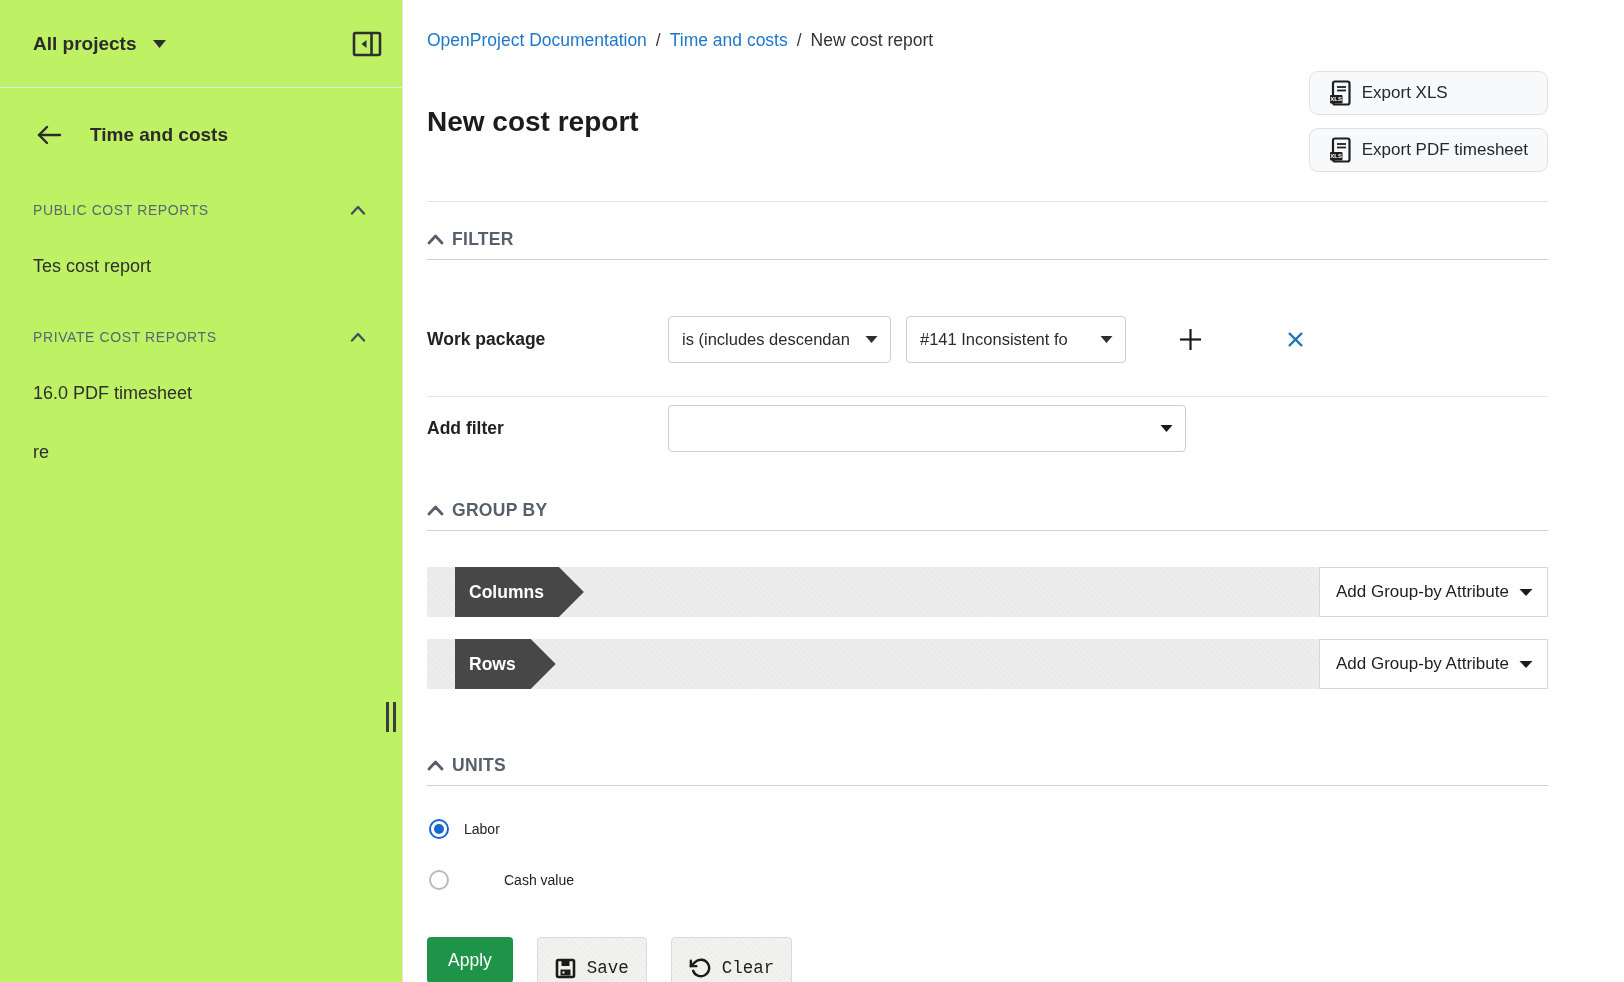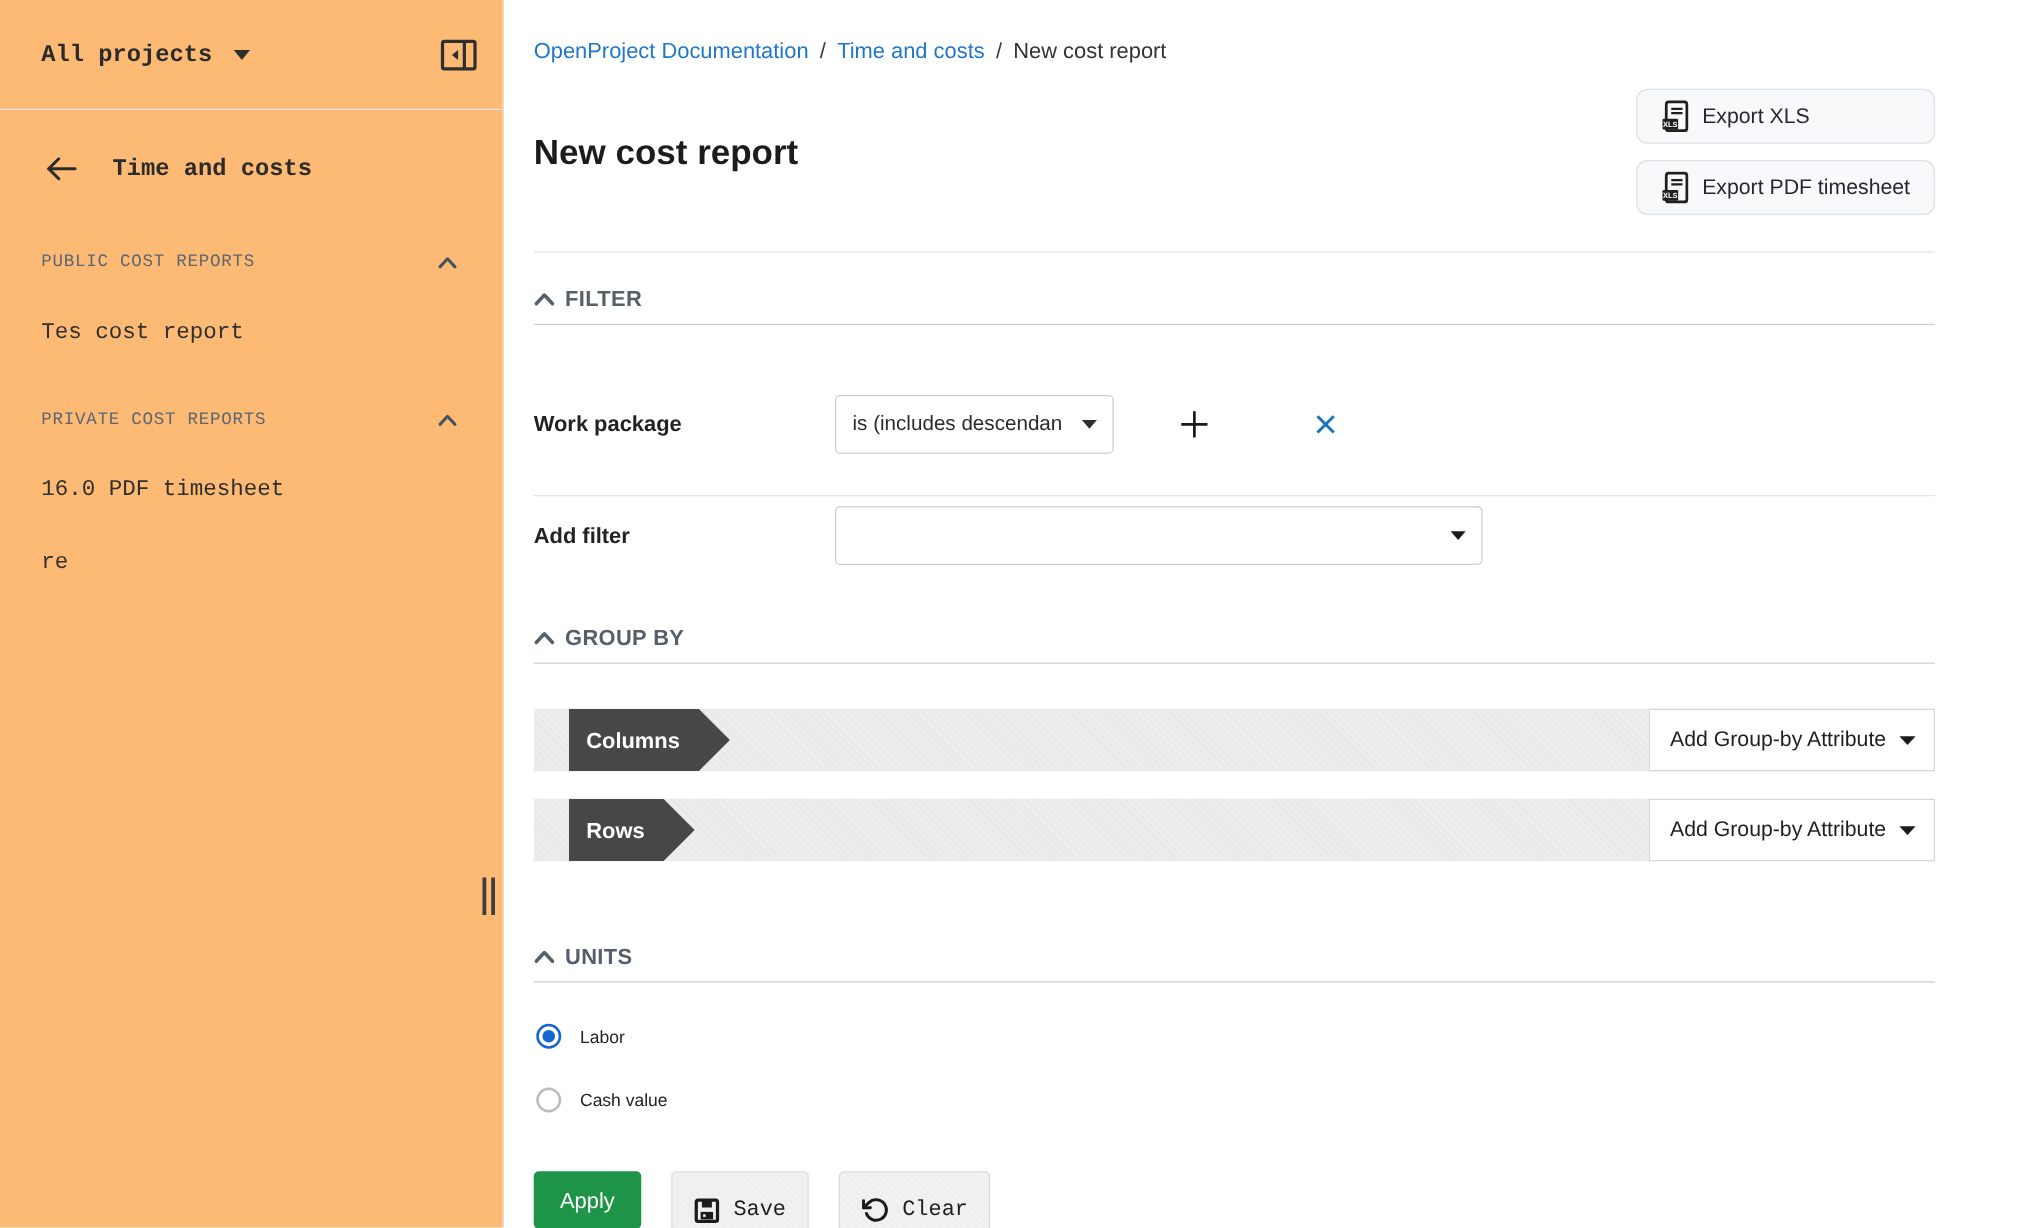--- a/index.html
+++ b/index.html
@@ -1,21 +1,21 @@
 <!DOCTYPE html>
 <html><head>
 <meta charset="utf-8">
 <style>
   * { margin:0; padding:0; box-sizing:border-box; }
   html,body { width:1624px; height:982px; background:#ffffff;
     font-family:"Liberation Sans", sans-serif; color:#333; overflow:hidden; }
 
   
   .sidebar { position:absolute; left:0; top:0; width:403px; height:982px;
-    border-right:1px solid #e3e3e3; background:#fdba74;font-family:Liberation Mono, monospace; }
+    border-right:1px solid #e3e3e3; background:#bef264; }
   .sidebar-header { height:88px; border-bottom:1px solid #e6e6e6;
     display:flex; align-items:center; padding:0 20px 0 33px; }
   .project-selector { display:flex; align-items:center; gap:16px; cursor:pointer; }
   .project-selector .txt { font-size:19px; font-weight:700; color:#2b2b2b; }
   .collapse-btn { margin-left:auto; background:none; border:none; cursor:pointer; display:flex; }
   .back-row { display:flex; align-items:center; padding:36px 0 0 36px; gap:28px; }
   .back-row .txt { font-size:19px; font-weight:700; color:#2b2b2b; }
   .side-section-header { display:flex; align-items:center; justify-content:space-between;
     padding:0 36px 0 33px; color:#5a6672; font-size:14px; letter-spacing:.6px; font-weight:400; }
   .side-item { padding:0 33px; font-size:18px; color:#2f2f2f; cursor:pointer; }
@@ -73,21 +73,21 @@
     display:flex;padding-left:28px; }
   .gb-chip { height:50px; background:#474747; color:#fff; font-size:17.5px; font-weight:700;
     display:flex; align-items:center; padding:0 40px 0 14px;
     clip-path:polygon(0 0, calc(100% - 25px) 0, 100% 50%, calc(100% - 25px) 100%, 0 100%); }
   .gb-dropdown { width:229px; background:#fff; border:1px solid #d6d6d6; display:flex;
     align-items:center; padding:0 30px 0 16px; font-size:17px; color:#1f1f1f; cursor:pointer;
     justify-content:space-between; gap:10px; white-space:nowrap; }
 
   .radio-row { display:flex; align-items:center; margin-left:2px; cursor:pointer; }
   .radio-labor { margin-top:33px; }
-  .radio-cash { margin-top:31px; }
+  .radio-cash { margin-top:31px;gap:40px; }
   .radio { width:20px; height:20px; border-radius:50%; border:2px solid #b9bcc0; background:#fff; }
   .radio.selected { border:2px solid #1666d0; position:relative; }
   .radio.selected::after { content:""; position:absolute; left:3px; top:3px; width:10px; height:10px;
     border-radius:50%; background:#1666d0; }
   .radio-row .lbl { margin-left:15px; font-size:14px; color:#222; }
 
   .actions { margin-top:47px; display:flex; gap:24px; }
   .btn-apply { height:46px; padding:0 21px; background:#1e9448; color:#fff; border:none;
     border-radius:4px; font-size:17.5px; font-family:inherit; cursor:pointer; }
   .btn-soft { height:62px; padding:0 17px; display:flex; align-items:center; gap:11px;
@@ -217,20 +217,28 @@
   <div class="filter-row row-workpackage">
     <div class="filter-label">Work package</div>
     <div class="select-box sel-operator">
       <span class="val">is (includes descendan</span>
       <span>
         <svg width="13" height="9" viewBox="0 0 13 9">
             <path d="M0.5 1 L12.5 1 L6.5 8 Z" fill="#2e2e2e"></path>
           </svg>
       </span>
     </div>
+    <div class="select-box sel-value">
+      <span class="val">#141 Inconsistent fo</span>
+      <span>
+        <svg width="13" height="9" viewBox="0 0 13 9">
+            <path d="M0.5 1 L12.5 1 L6.5 8 Z" fill="#2e2e2e"></path>
+          </svg>
+      </span>
+    </div>
     <span class="icon-plus">
       <span>
         <svg width="25" height="25" viewBox="0 0 25 25">
             <line x1="12.5" y1="2" x2="12.5" y2="23" stroke="#1b1b1b" stroke-width="2.2"></line>
             <line x1="2" y1="12.5" x2="23" y2="12.5" stroke="#1b1b1b" stroke-width="2.2"></line>
           </svg>
       </span>
     </span>
     <span class="icon-remove">
       <span>

